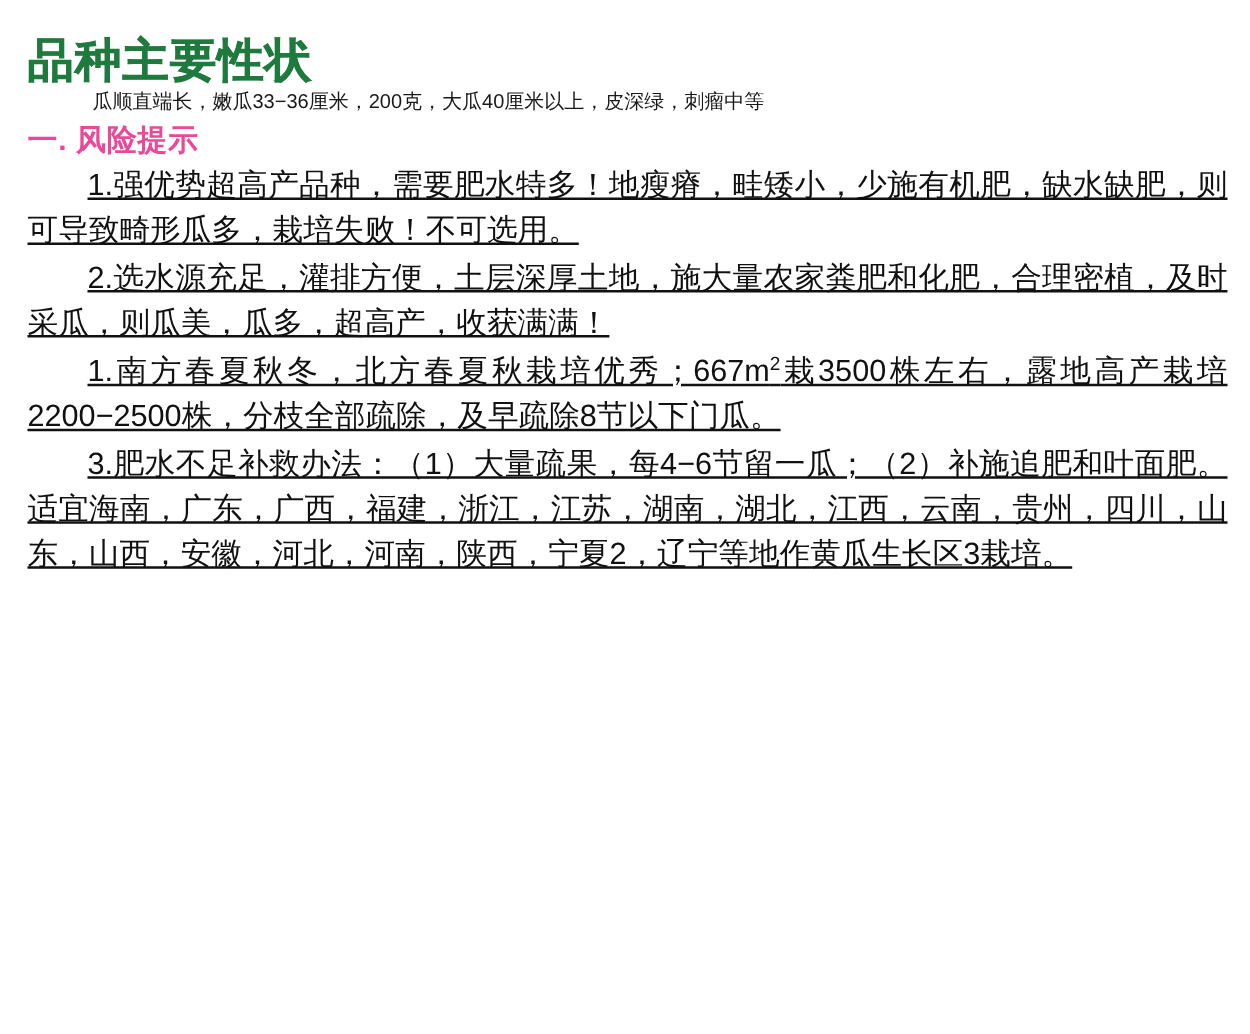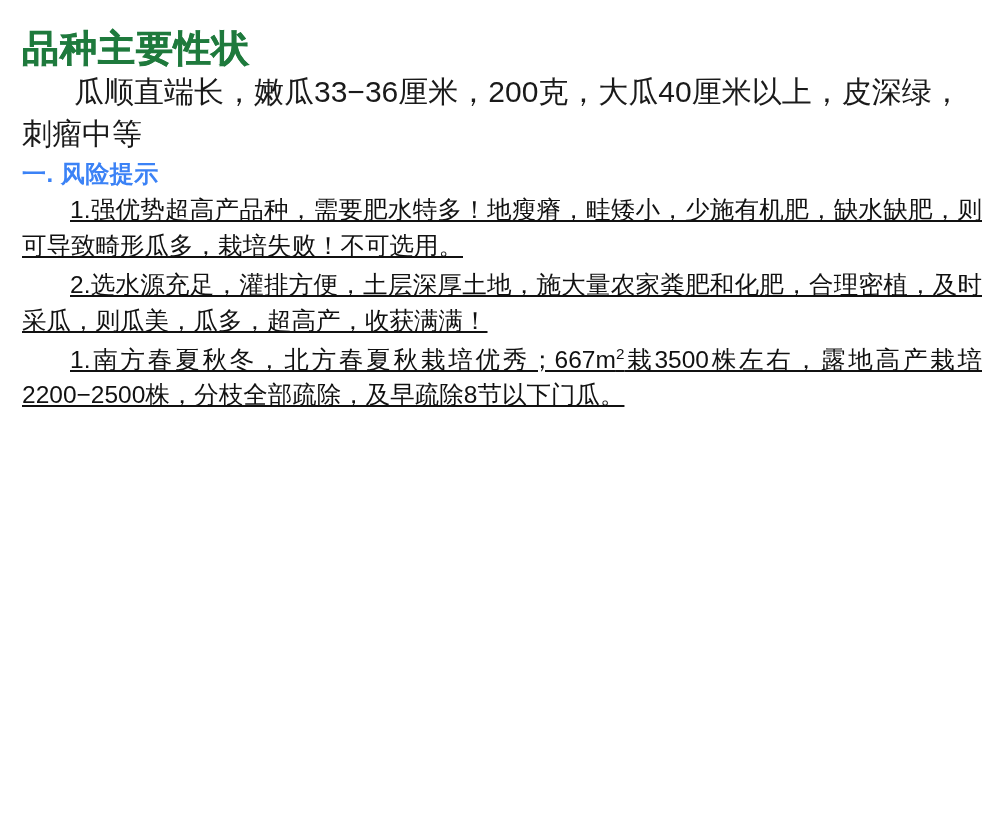--- a/index.html
+++ b/index.html
@@ -33,38 +33,38 @@
   }
   .h-green.second {
     margin-top: 14px;
     margin-bottom: 0px;
   }
   .sub-head {
     font-size: 24px;
     font-weight: bold;
     line-height: 1.25;
     margin: 4px 0 0 0;
-    color: #3b82f6;
+    color: #ec4899;
     letter-spacing: 0.5px;
   }
   p.body {
     font-size: 24.5px;
     line-height: 1.46;
     margin: 3px 0 0 0;
     color: #111;
     text-align: justify;
     text-justify: inter-ideograph;
     letter-spacing: 0px;
   }
   p.indent {
     text-indent: 48px;
     text-decoration: underline;
   }
   .lead-line {
-    font-size: 30px;
+    font-size: 16px;
     line-height: 1.4;
     margin: 2px 0 0 0;
     text-indent: 52px;
   }
   sup {
     font-size: 0.62em;
     vertical-align: super;
     line-height: 0;
   }
 </style>
@@ -80,15 +80,16 @@
   <h2 class="sub-head">一. 风险提示</h2>
 
   <p class="body indent">1.强优势超高产品种，需要肥水特多！地瘦瘠，畦矮小，少施有机肥，缺水缺肥，则可导致畸形瓜多，栽培失败！不可选用。</p>
 
   <p class="body indent">2.选水源充足，灌排方便，土层深厚土地，施大量农家粪肥和化肥，合理密植，及时采瓜，则瓜美，瓜多，超高产，收获满满！</p>
 
 
   <p class="body indent">1.南方春夏秋冬，北方春夏秋栽培优秀；667m<sup>2</sup>栽3500株左右，露地高产栽培2200−2500株，分枝全部疏除，及早疏除8节以下门瓜。</p>
 
 
+  <p class="body indent">3.肥水不足补救办法：（1）大量疏果，每4−6节留一瓜；（2）补施追肥和叶面肥。适宜海南，广东，广西，福建，浙江，江苏，湖南，湖北，江西，云南，贵州，四川，山东，山西，安徽，河北，河南，陕西，宁夏2，辽宁等地作黄瓜生长区3栽培。</p>
 
 
 </div>
 
 </body></html>

